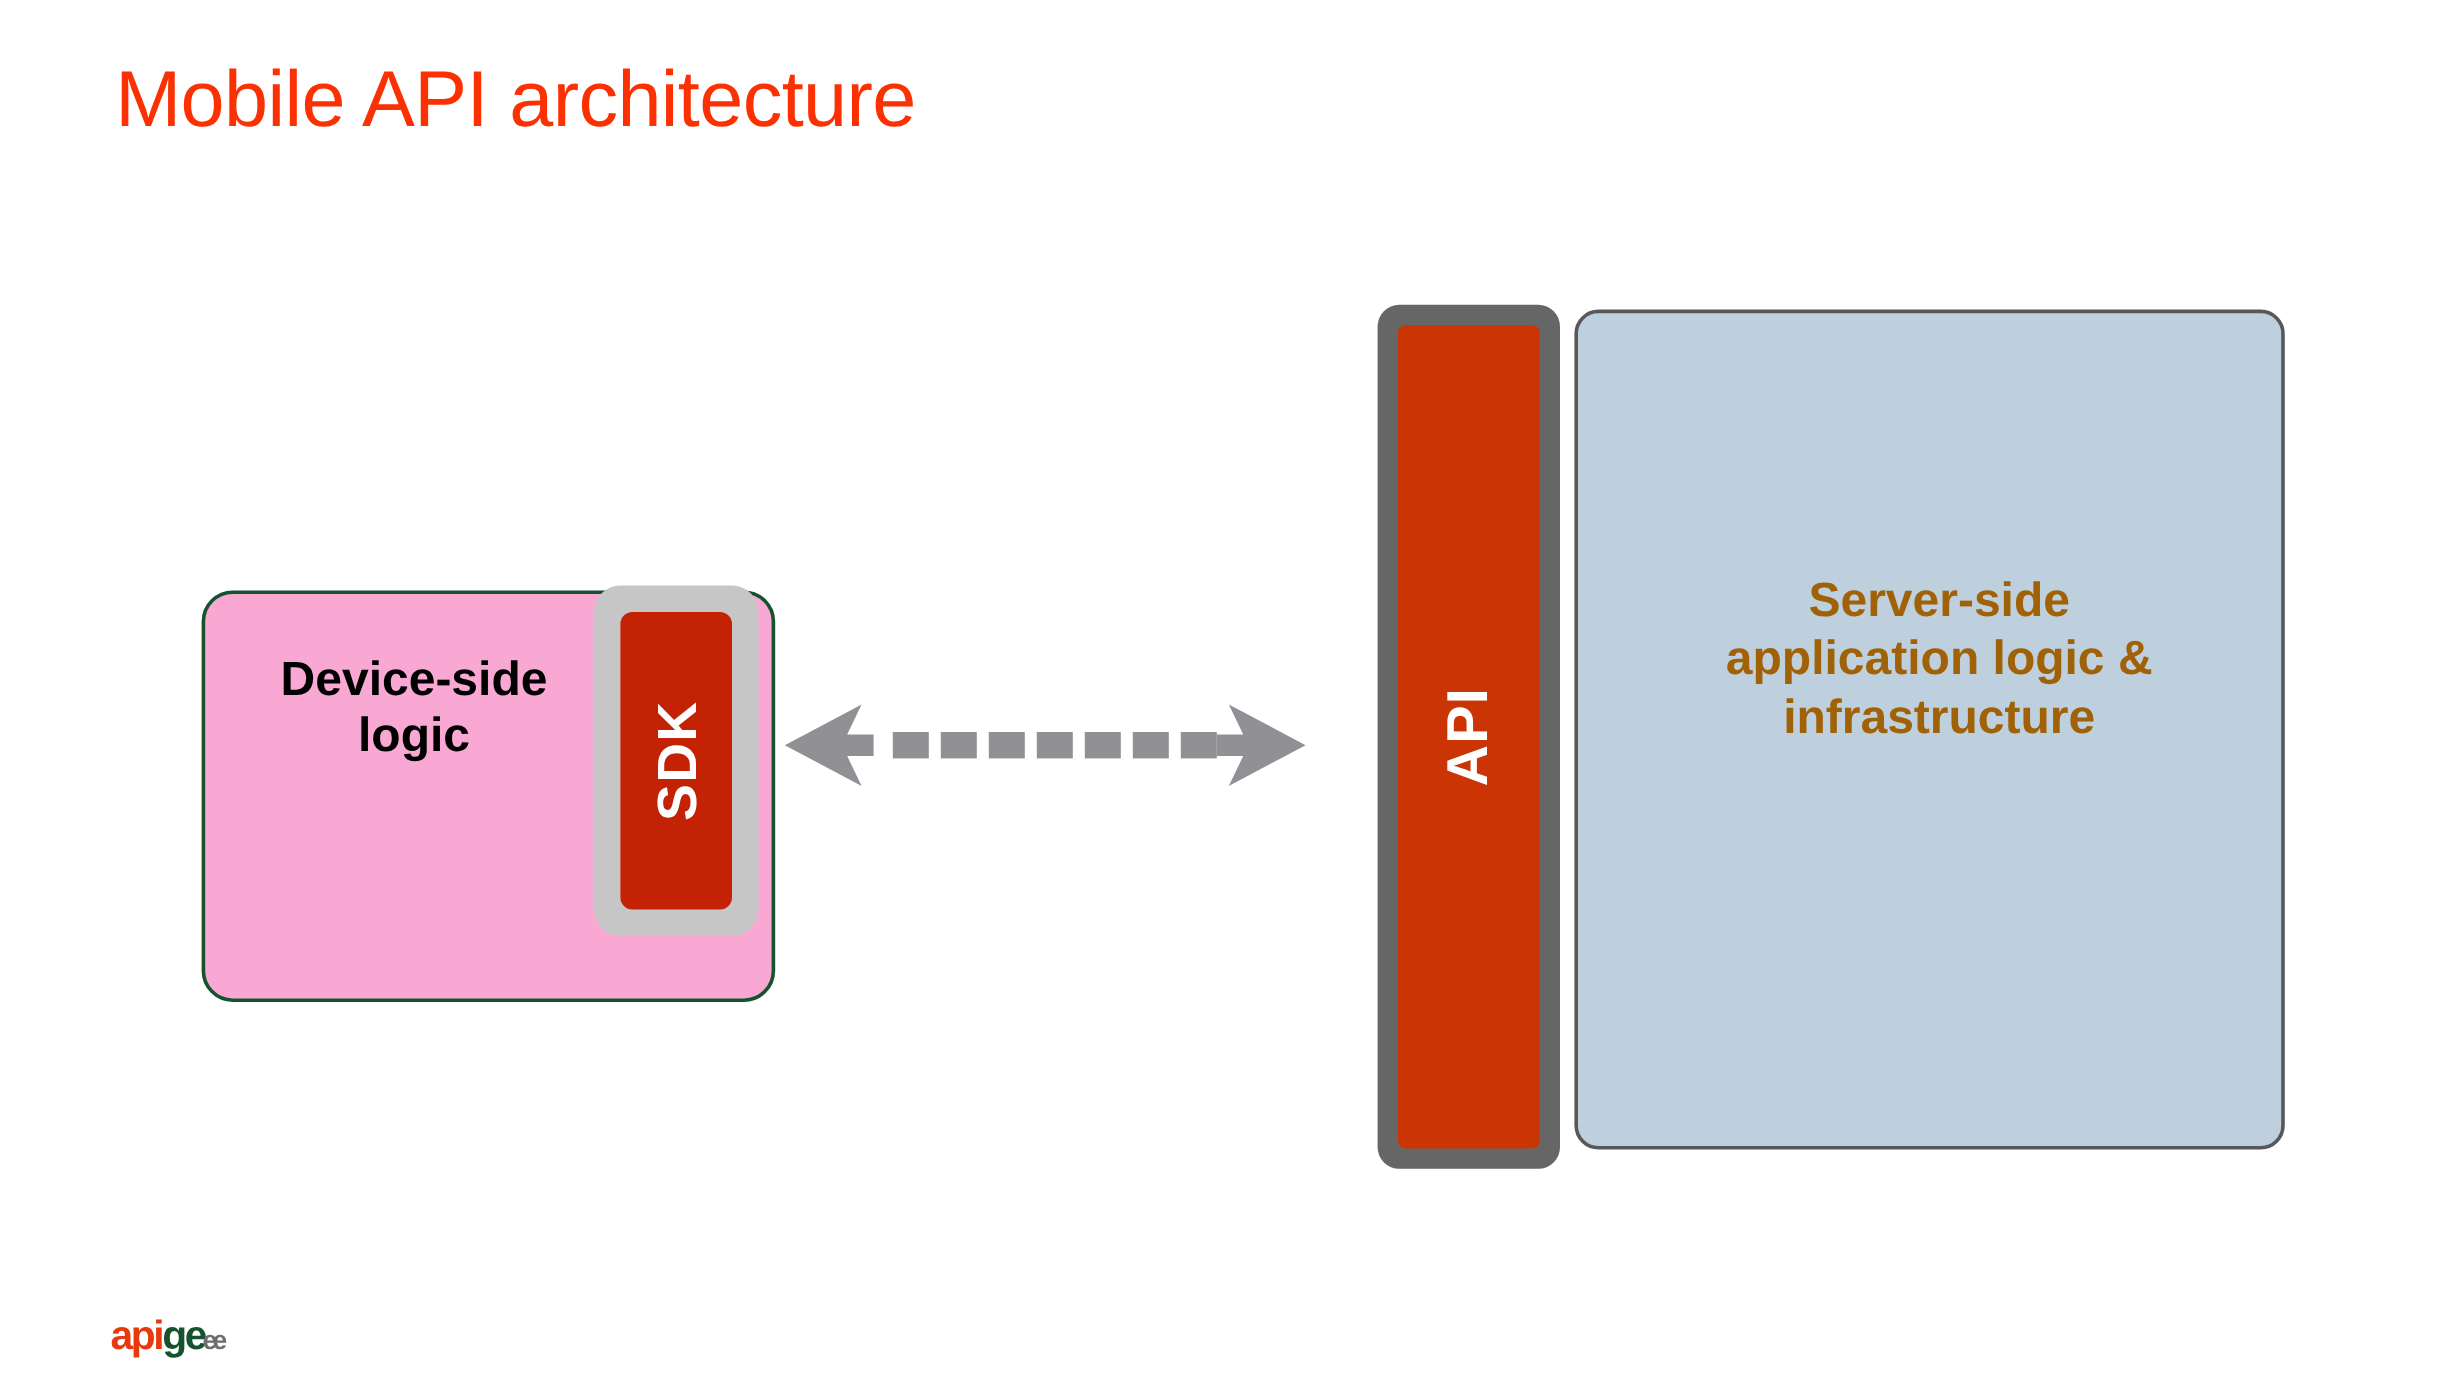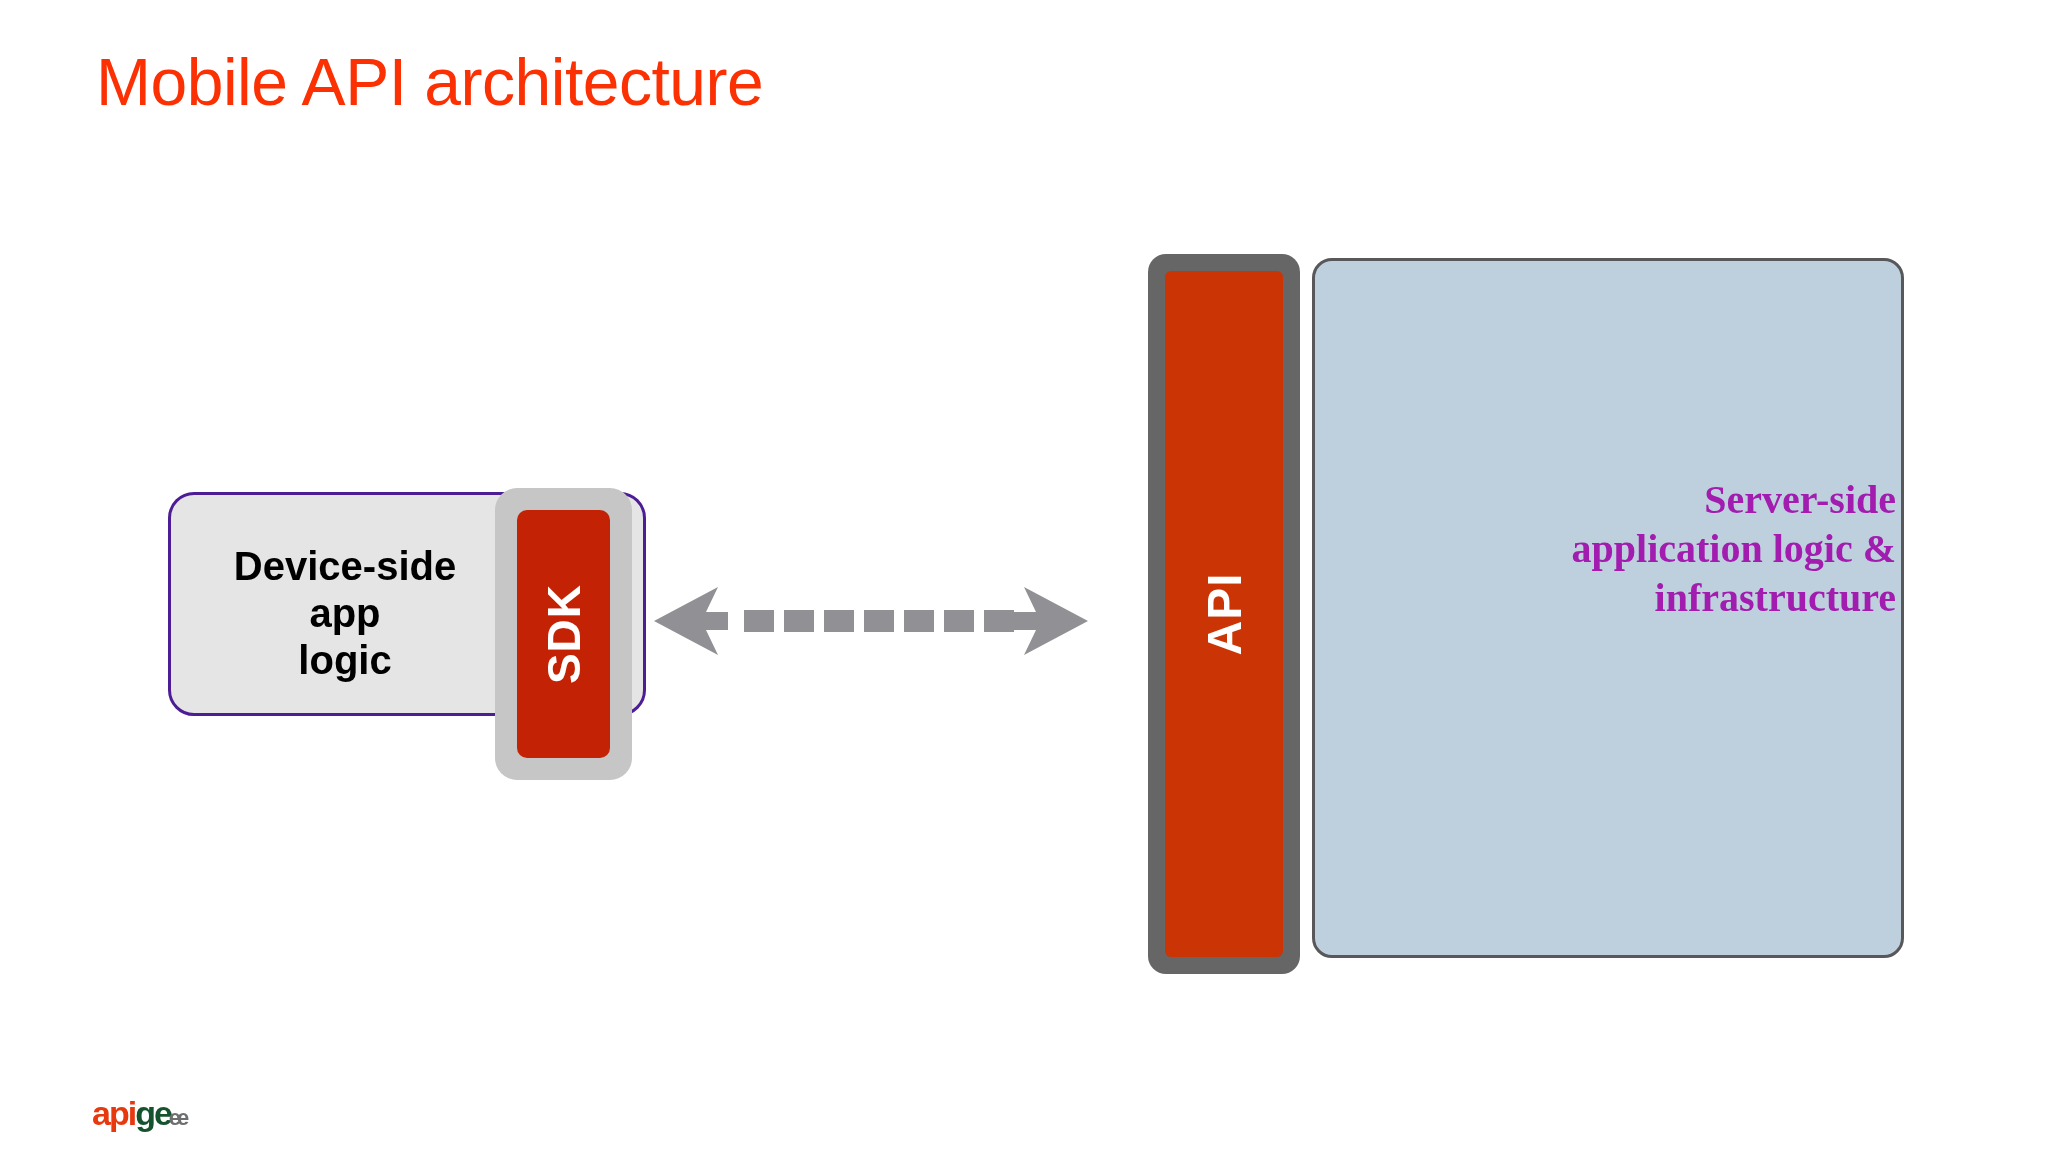--- a/index.html
+++ b/index.html
@@ -38,23 +38,23 @@
     left: 168px;
     top: 488px;
     width: 500px;
     height: 300px;
   }
   #device-box {
     position: absolute;
     left: 0px;
     top: 4px;
     width: 478px;
-    height: 224px;
-    background: #e5e5e5;
-    border: 3px solid #4c1d95;
+    height: 343px;
+    background: #f9a8d4;
+    border: 3px solid #14532d;
     border-radius: 26px;
     box-sizing: border-box;
   }
   #device-label {
     position: absolute;
     left: 14px;
     top: 48px;
     width: 320px;
     text-align: center;
     font-size: 40px;
@@ -121,26 +121,25 @@
     background: #BED0DE;
     border: 3px solid #58585A;
     border-radius: 20px;
     box-sizing: border-box;
   }
   #server-label {
     position: absolute;
     left: 188px;
     top: 222px;
     width: 560px;
-    text-align: right;
+    text-align: center;
     font-size: 40px;
     font-weight: bold;
-    color: #a21caf;
+    color: #a16207;
     line-height: 1.22;
-    font-family: Liberation Serif, serif;
   }
   #server-label .ln { display: block; }
 
   
   #api-block {
     position: absolute;
     left: 0px;
     top: 0px;
     width: 152px;
     height: 720px;
@@ -194,21 +193,20 @@
 
 <div id="slide">
 
   <div id="slide-title">Mobile API architecture</div>
 
   <div id="device-group">
 
     <div id="device-box">
       <div id="device-label">
         <span class="ln">Device-side</span>
-        <span class="ln">app</span>
         <span class="ln">logic</span>
       </div>
     </div>
 
     <div id="sdk-block">
       <div id="sdk-inner">
         <span id="sdk-text">SDK</span>
       </div>
     </div>
 

